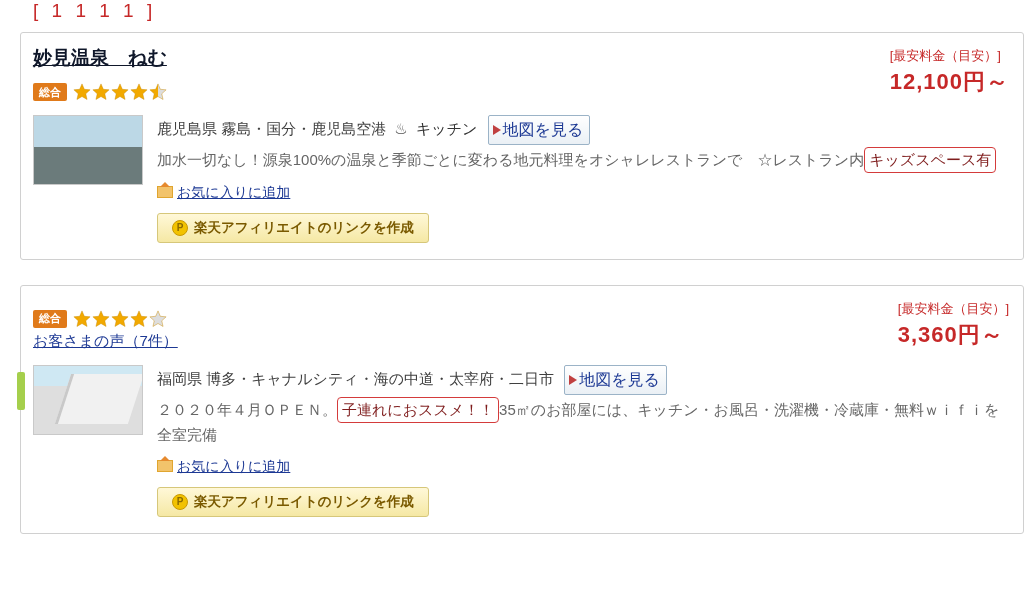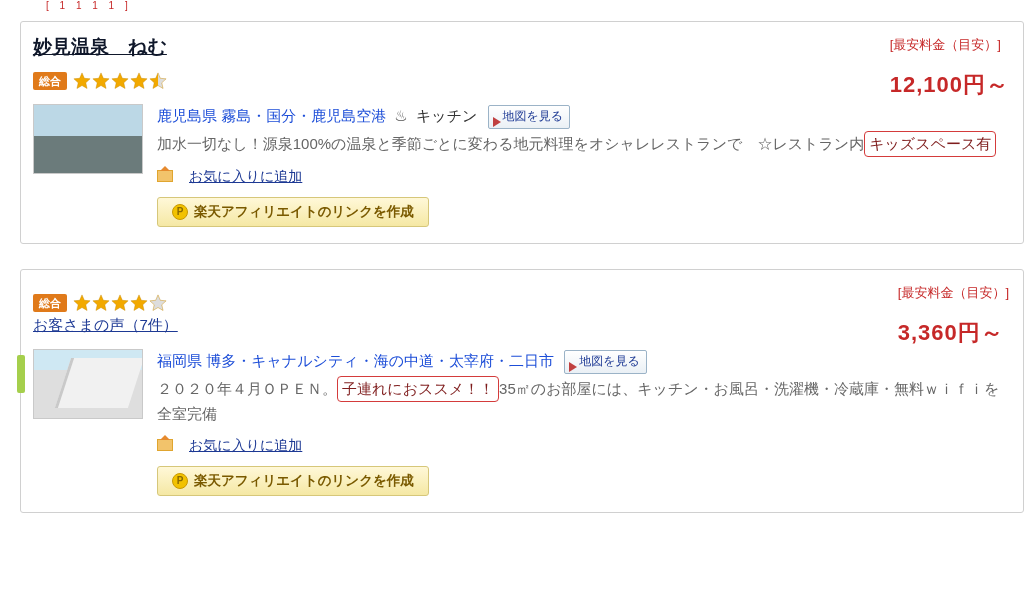--- a/index.html
+++ b/index.html
@@ -22,60 +22,60 @@
     display:inline-flex; align-items:center; justify-content:center;
     width:34px; height:18px; background:#e07a1a; color:#fff; font-size:11px;
     border-radius:2px; font-weight:bold;
   }
   .stars { display:flex; gap:1px; }
   .star { width:18px; height:18px; }
   .star svg { display:block; width:100%; height:100%; }
   .reviews-link { color:#1d3994; text-decoration:underline; font-size:15px; display:inline-block; margin-top:4px;}
   .price-block { position:absolute; right:14px; top:14px; }
   .price-label { color:#c62828; font-size:13px; }
-  .price-amount { color:#c62828; font-size:22px; font-weight:bold; letter-spacing:1px; margin-top:16px;}
+  .price-amount { color:#c62828; font-size:22px; font-weight:bold; letter-spacing:1px; margin-top:2px;}
   .body-row { display:flex; gap:14px; margin-top:14px; }
   .thumb { width:110px; height:70px; flex-shrink:0; background:#d7e3ec;
            border:1px solid #c9c9c9; display:flex; align-items:center; justify-content:center;
            font-size:10px; color:#777; overflow:hidden;}
   .thumb .img-hotel1 { width:100%; height:100%;
      background: linear-gradient(#bcd8e6 45%, #6b7b7b 45%);}
   .thumb .img-hotel2 { width:100%; height:100%; position:relative;
      background: linear-gradient(#cfe8f3 30%, #dedede 30%);}
   .thumb .img-hotel2::after{content:''; position:absolute; right:6px; top:8px; width:70px; height:50px;
      background:#f1f1f1; transform:skewX(-18deg); border-left:3px solid #c9c9c9;}
   .info { flex:1; font-size:15px; color:#555; line-height:1.6;}
-  .loc { color:#1d4ed8; font-size:15px; }
+  .loc { color:#404040; font-size:15px; }
   .hotspring { display:inline-block; margin:0 4px;}
   .onsen-name { color:#333;}
   .map-btn {
-    display:inline-flex; align-items:flex-end; gap:2px; border:1px solid #9bb3c7;
-    background:linear-gradient(#fff,#eaf0f5); color:#1d3994; font-size:12px;
+    display:inline-flex; align-items:center; gap:2px; border:1px solid #9bb3c7;
+    background:linear-gradient(#fff,#eaf0f5); color:#1d3994; font-size:16px;
     padding:1px 6px 1px 4px; margin-left:6px; border-radius:2px; text-decoration:none;
     vertical-align:middle;
   }
   .map-btn svg{width:8px; height:10px;}
   .desc { color:#666; font-size:15px; margin-top:2px;}
   .highlight-box {
     display:inline-block; border:1.5px solid #d43b3b; border-radius:4px; padding:0 4px; color:#7f1d1d;
   }
-  .fav-row { margin-top:8px; display:flex; align-items:center; gap:16px;}
+  .fav-row { margin-top:8px; display:flex; align-items:center; gap:4px;}
   .fav-icon { width:16px; height:12px; background:#f2c36b; border:1px solid #e0a52f; position:relative;}
   .fav-icon::before{content:''; position:absolute; top:-5px; left:2px; width:0;height:0;
      border-left:5px solid transparent; border-right:5px solid transparent; border-bottom:5px solid #e68a2e;}
   .fav-link { color:#1d3994; text-decoration:underline; font-size:14px;}
   .aff-btn {
     display:inline-flex; align-items:center; gap:6px; margin-top:10px;
     background:linear-gradient(#fff8d8,#f5e8a4);
     border:1px solid #d6c77a; border-radius:3px; padding:5px 14px;
     font-size:13.5px; color:#7a5a00; font-weight:bold;
   }
   .aff-coin { width:16px;height:16px;border-radius:50%;background:#f2c200;border:1px solid #c99900;
     font-size:10px; line-height:14px; text-align:center; color:#8a6a00;}
-  .header-scrap { color:#c62828; letter-spacing:4px; font-size:10px; margin:0 0 10px 26px;}
+  .header-scrap { color:#c62828; letter-spacing:4px; font-size:19px; margin:0 0 10px 13px;}
 </style>
 </head>
 <body>
 
 <div class="page">
   <div class="header-scrap">[ 1 1 1 1 ]</div>
 
   <div class="card">
     <a class="title-link" href="#">妙見温泉　ねむ</a>
     <div class="row-rating">

